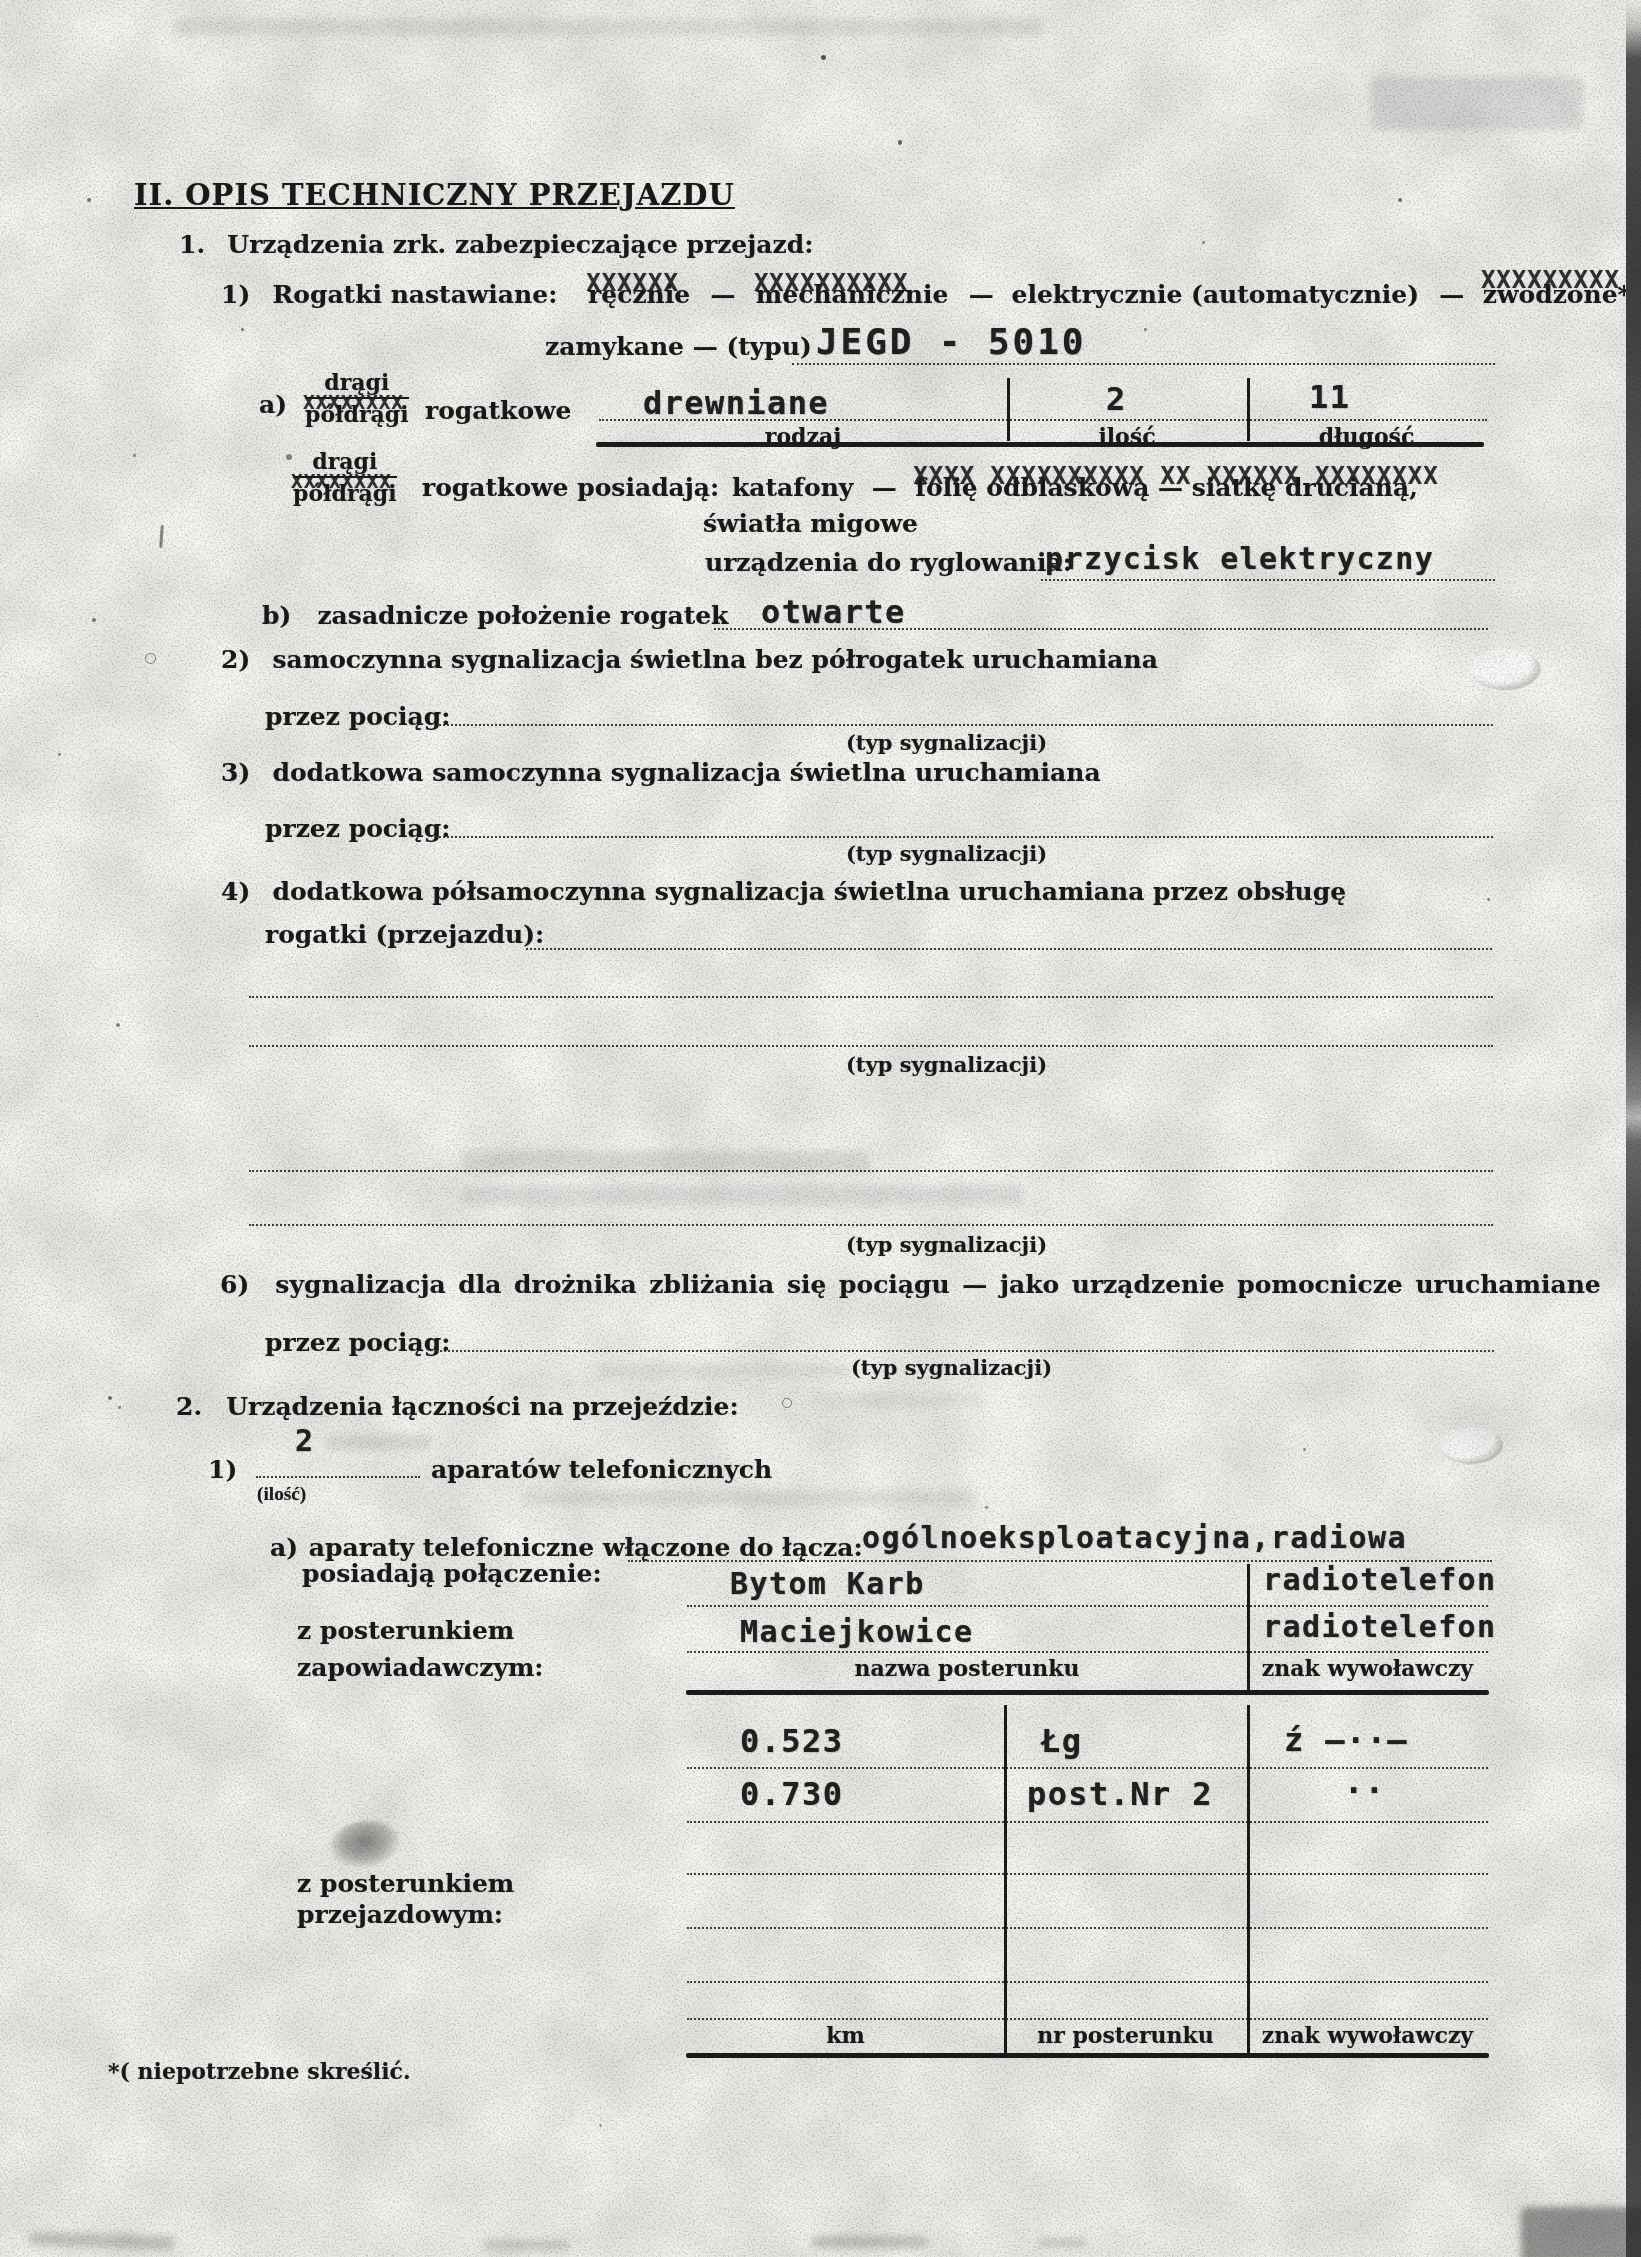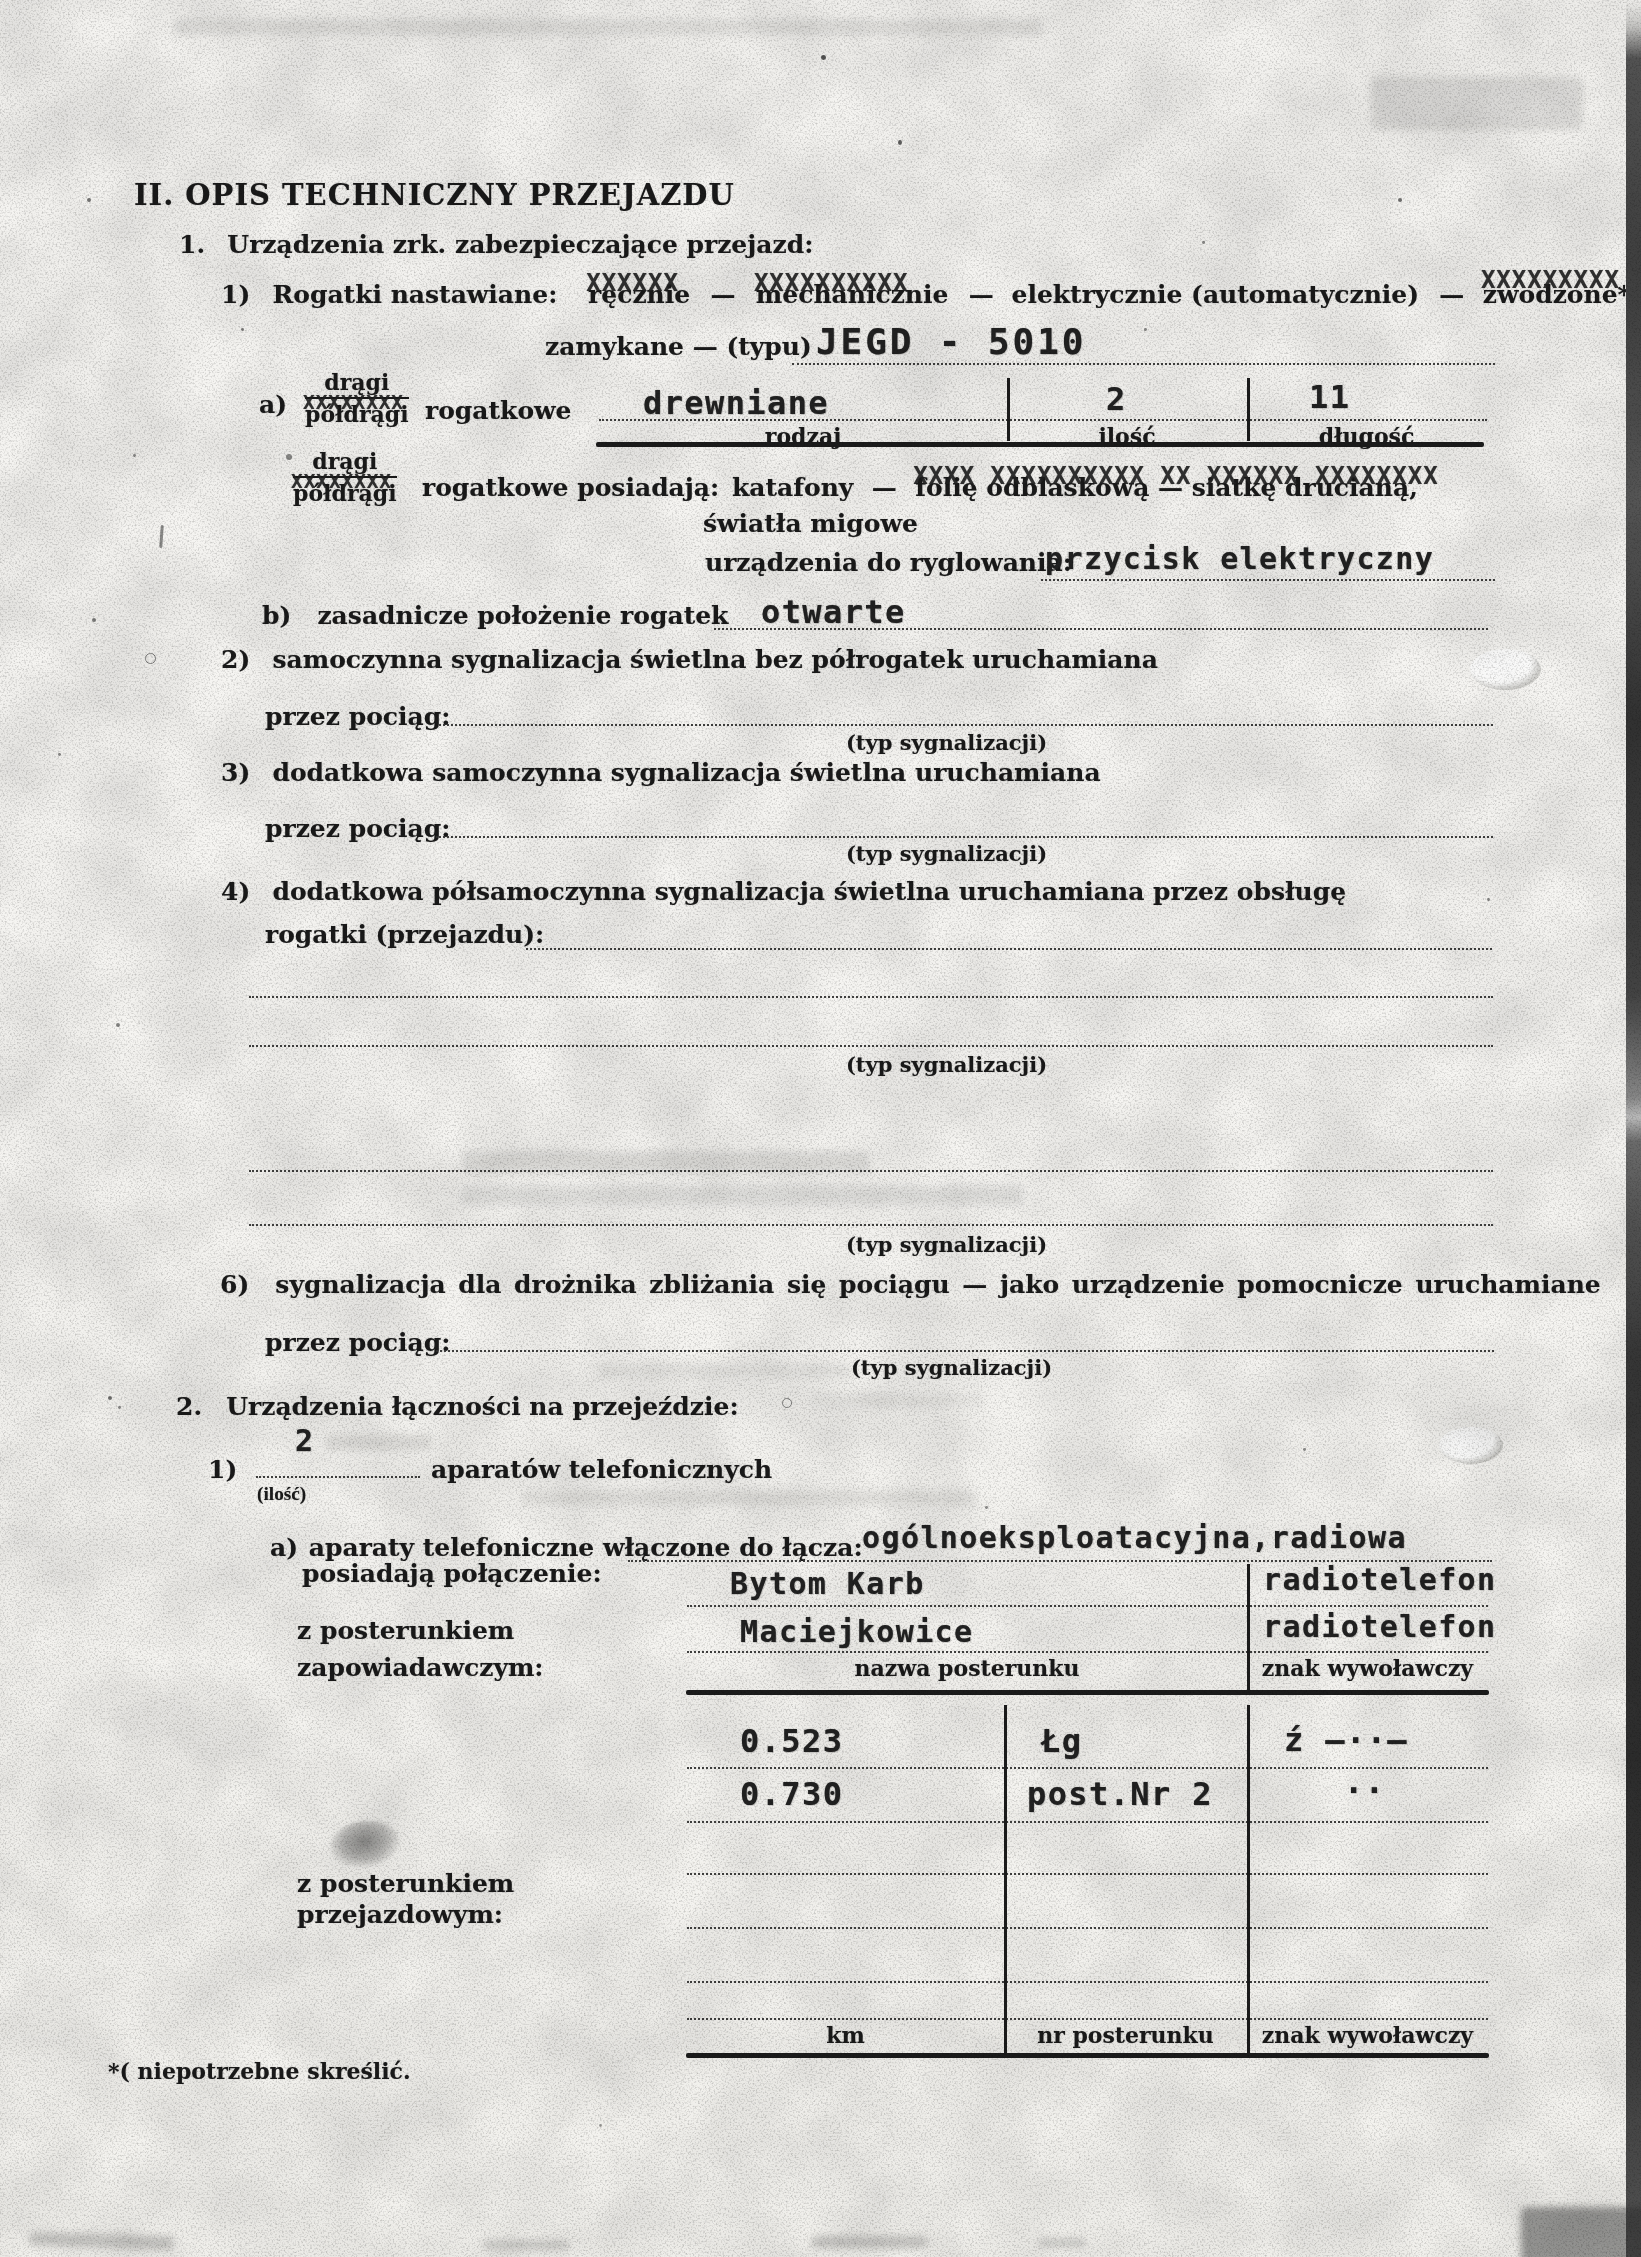--- a/index.html
+++ b/index.html
@@ -10,21 +10,21 @@
     background:linear-gradient(180deg,#f4f3f0 0%,#f6f5f2 40%,#f3f2ee 100%);
     overflow:hidden;
     font-family:"DejaVu Serif", serif;
   }
   .abs{position:absolute;white-space:nowrap;}
   
   .pr{font-family:"DejaVu Serif", serif;font-weight:700;color:#1b1b1b;
       text-shadow:0 0 1px rgba(27,27,27,.38);font-size:25px;}
   .pr-sm{font-size:22px;}
   .pr-xs{font-size:19.3px;font-family:Liberation Serif, serif;}
-  .title{font-size:29px;letter-spacing:1px;}
+  .title{font-size:29px;letter-spacing:1px;text-decoration:underline;}
   .typ{font-size:21px;}
   
   .tw{font-family:"DejaVu Sans Mono", monospace;font-weight:700;color:#232323;
       font-size:30px;letter-spacing:1.4px;
       text-shadow:0 0 1px rgba(30,30,30,.55),1px 1px 0 rgba(30,30,30,.12);}
   .tw-lg{font-size:36px;letter-spacing:2.9px;}
   .tw-md{font-size:32px;}
   
   .xover{position:relative;display:inline-block;}
   .xover .xx{position:absolute;left:-1.9px;top:-10.6px;

